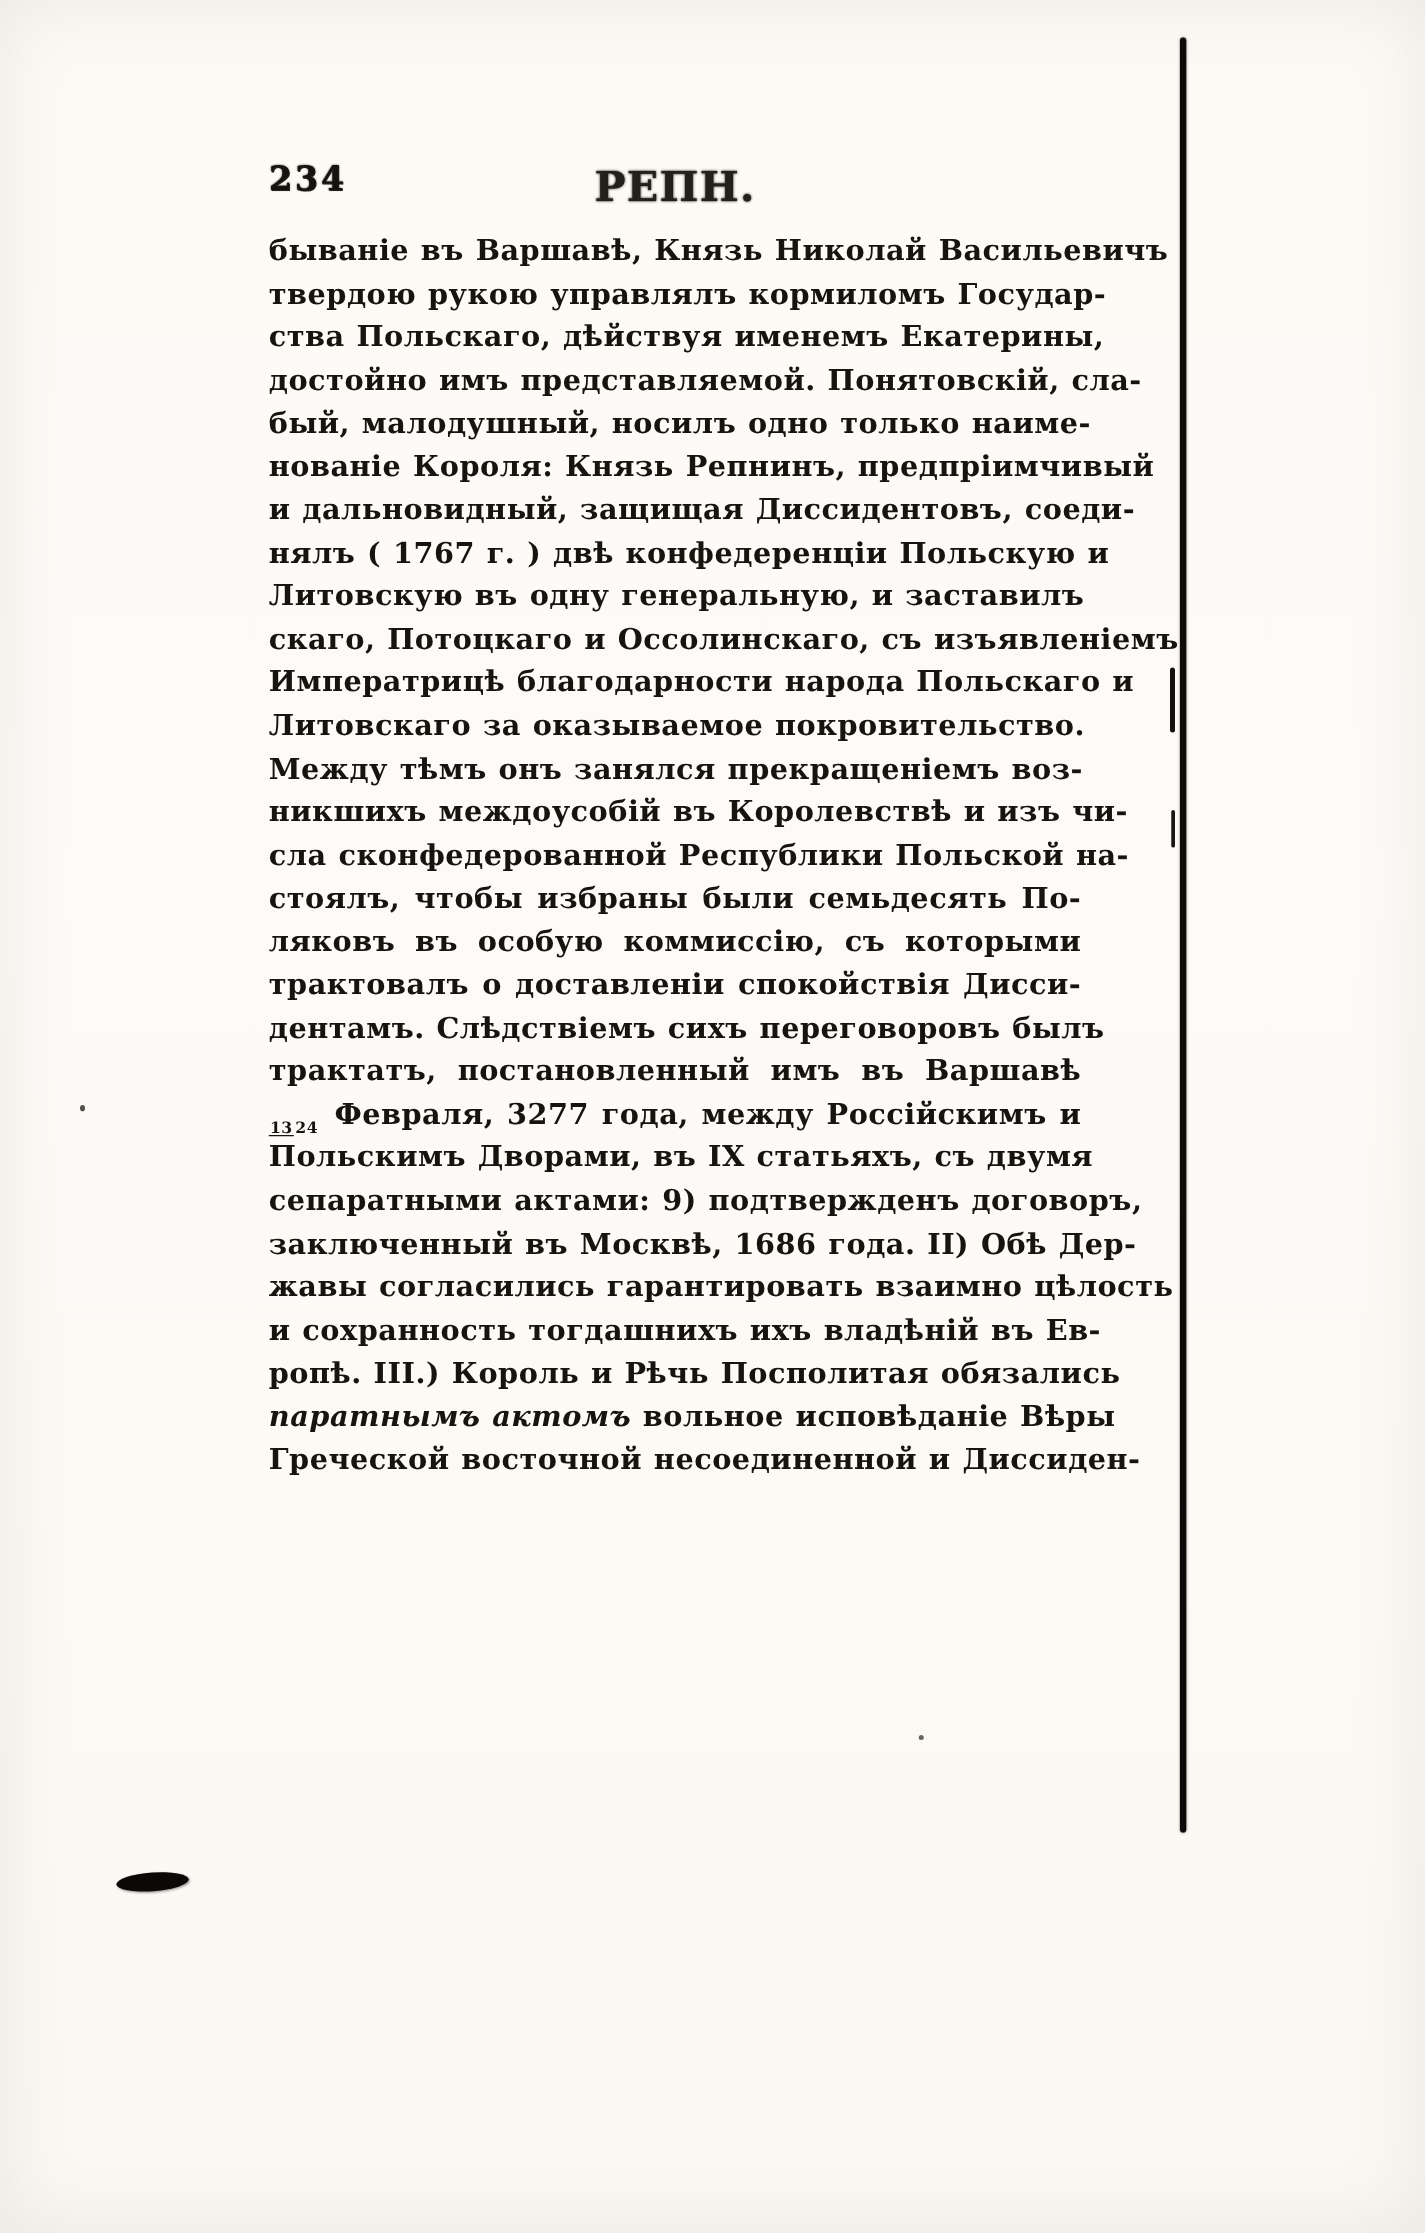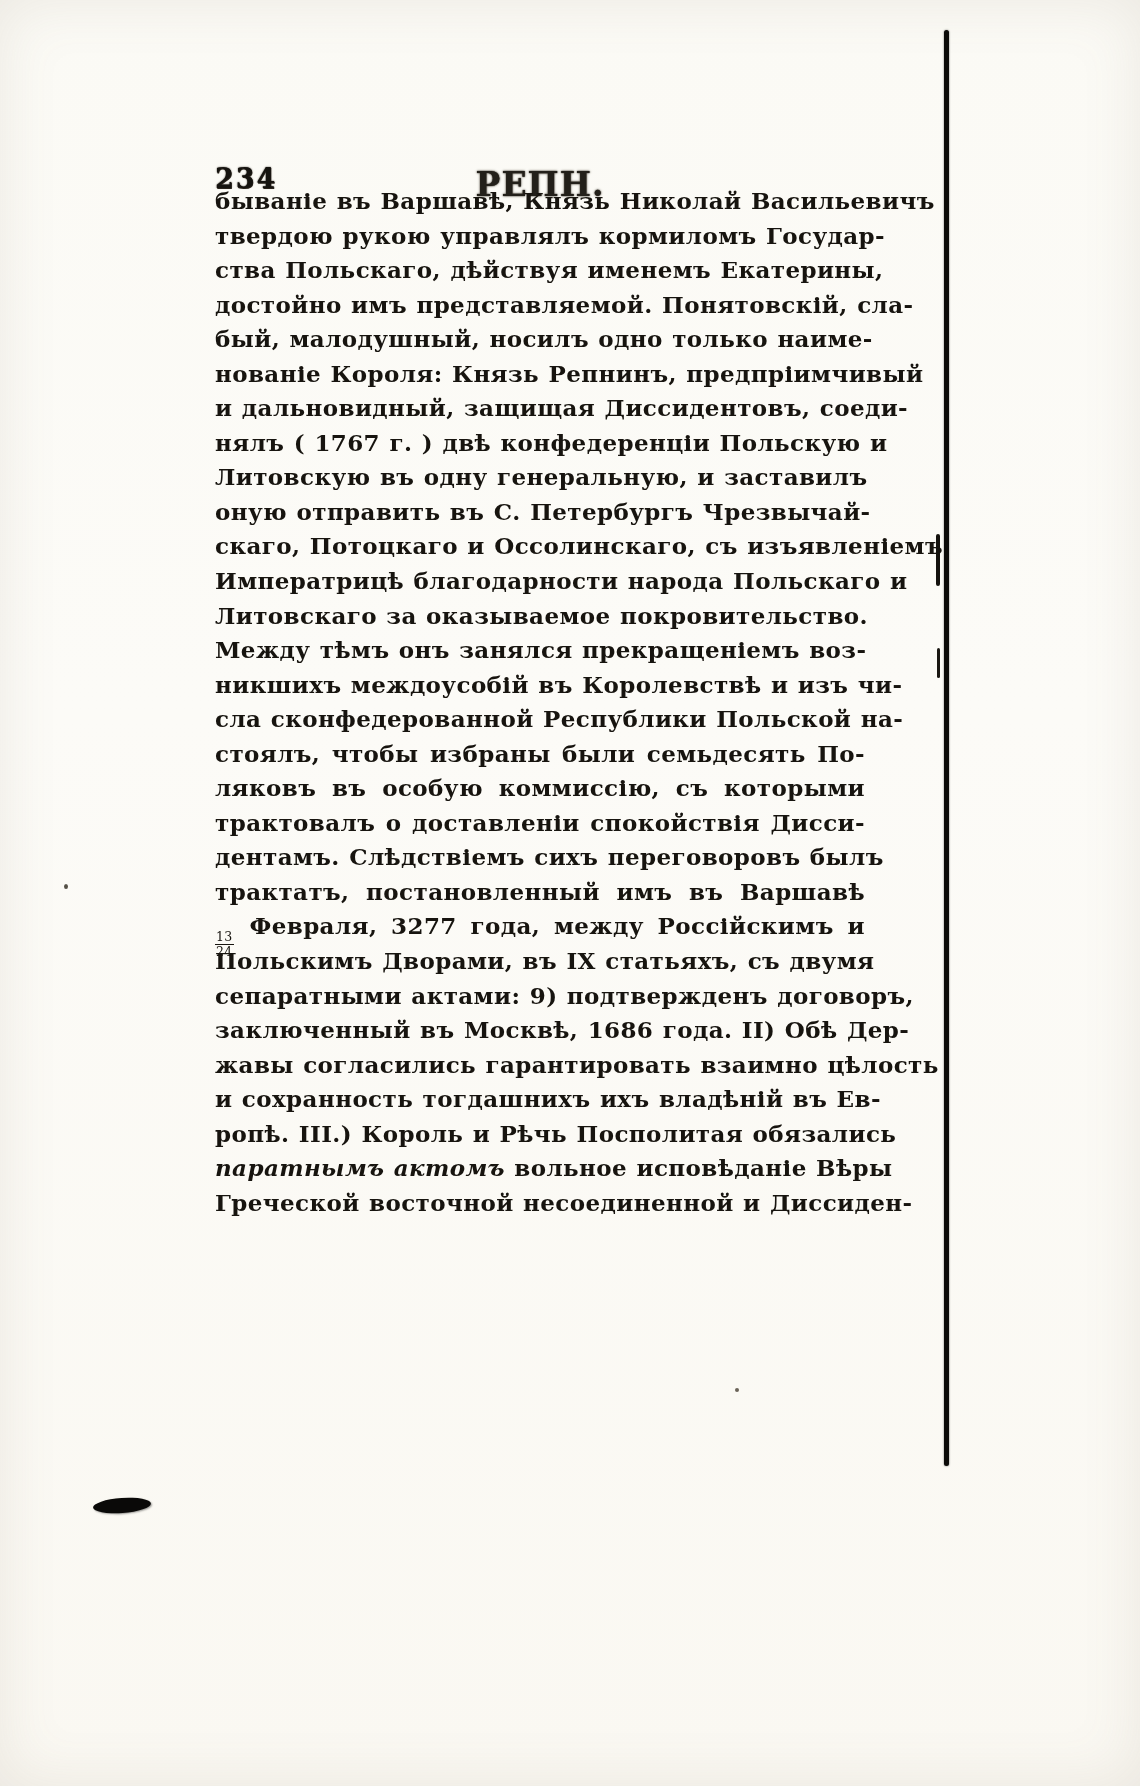--- a/index.html
+++ b/index.html
@@ -9,21 +9,21 @@
     font-family:"DejaVu Serif","Liberation Serif",serif;
     position:relative;
     overflow:hidden;
   }
   .page{
     position:absolute;inset:0;
     background:linear-gradient(180deg,#fbfaf5 0%,#fcfbf7 40%,#faf8f2 100%);
     box-shadow:inset 0 0 60px rgba(120,110,90,0.12);
   }
   .header-row{
-    position:absolute;top:128px;left:215px;width:650px;height:36px;margin-top:35px;
+    position:absolute;top:128px;left:215px;width:650px;height:36px;
   }
   .page-number{
     position:absolute;left:0;top:0;
     font-size:27px;font-weight:700;color:#15130f;
     letter-spacing:2px;
     text-shadow:0 0 1.6px #2a241c, 0.5px 0.5px 0.5px #2a241c;
   }
   .running-head{
     position:absolute;left:0;right:0;top:2px;text-align:center;
     font-size:33px;font-weight:700;color:#23201a;
@@ -36,22 +36,22 @@
     color:#17140f;
   }
   .line{
     font-size:23px;font-weight:700;line-height:34.55px;height:34.55px;
     text-align:justify;text-align-last:justify;
     letter-spacing:0.4px;word-spacing:1px;
     white-space:nowrap;
   }
   .line .it{font-style:italic;font-weight:700;}
   .frac{
-    display:inline-flex;flex-direction:column;vertical-align:-7px;
-    font-size:12.5px;line-height:1.05;text-align:center;font-weight:400;
+    display:inline-flex;flex-direction:row;vertical-align:-7px;
+    font-size:12.5px;line-height:1.05;text-align:center;font-weight:700;
     margin-right:2px;
   }
   .frac .num{border-bottom:1.4px solid #17140f;padding:0 1px;}
   .frac .den{padding:0 1px;}
   
   .edge-line{
     position:absolute;left:944px;top:30px;width:5px;height:1436px;
     background:#0c0b09;border-radius:3px;
     box-shadow:0 0 2px rgba(0,0,0,.6);
   }
@@ -91,21 +91,20 @@
   <div class="text-block">
     <div class="line">бываніе въ Варшавѣ, Князь Николай Васильевичъ</div>
     <div class="line">твердою рукою управлялъ кормиломъ Государ-</div>
     <div class="line">ства Польскаго, дѣйствуя именемъ Екатерины,</div>
     <div class="line">достойно имъ представляемой. Понятовскій, сла-</div>
     <div class="line">бый, малодушный, носилъ одно только наиме-</div>
     <div class="line">нованіе Короля: Князь Репнинъ, предпріимчивый</div>
     <div class="line">и дальновидный, защищая Диссидентовъ, соеди-</div>
     <div class="line">нялъ ( 1767 г. ) двѣ конфедеренціи Польскую и</div>
     <div class="line">Литовскую въ одну генеральную, и заставилъ</div>
-    <div class="line">оную отправить въ С. Петербургъ Чрезвычай-</div>
     <div class="line">скаго, Потоцкаго и Оссолинскаго, съ изъявленіемъ</div>
     <div class="line">Императрицѣ благодарности народа Польскаго и</div>
     <div class="line">Литовскаго за оказываемое покровительство.</div>
     <div class="line">Между тѣмъ онъ занялся прекращеніемъ воз-</div>
     <div class="line">никшихъ междоусобій въ Королевствѣ и изъ чи-</div>
     <div class="line">сла сконфедерованной Республики Польской на-</div>
     <div class="line">стоялъ, чтобы избраны были семьдесять По-</div>
     <div class="line">ляковъ въ особую коммиссію, съ которыми</div>
     <div class="line">трактовалъ о доставленіи спокойствія Дисси-</div>
     <div class="line">дентамъ. Слѣдствіемъ сихъ переговоровъ былъ</div>

